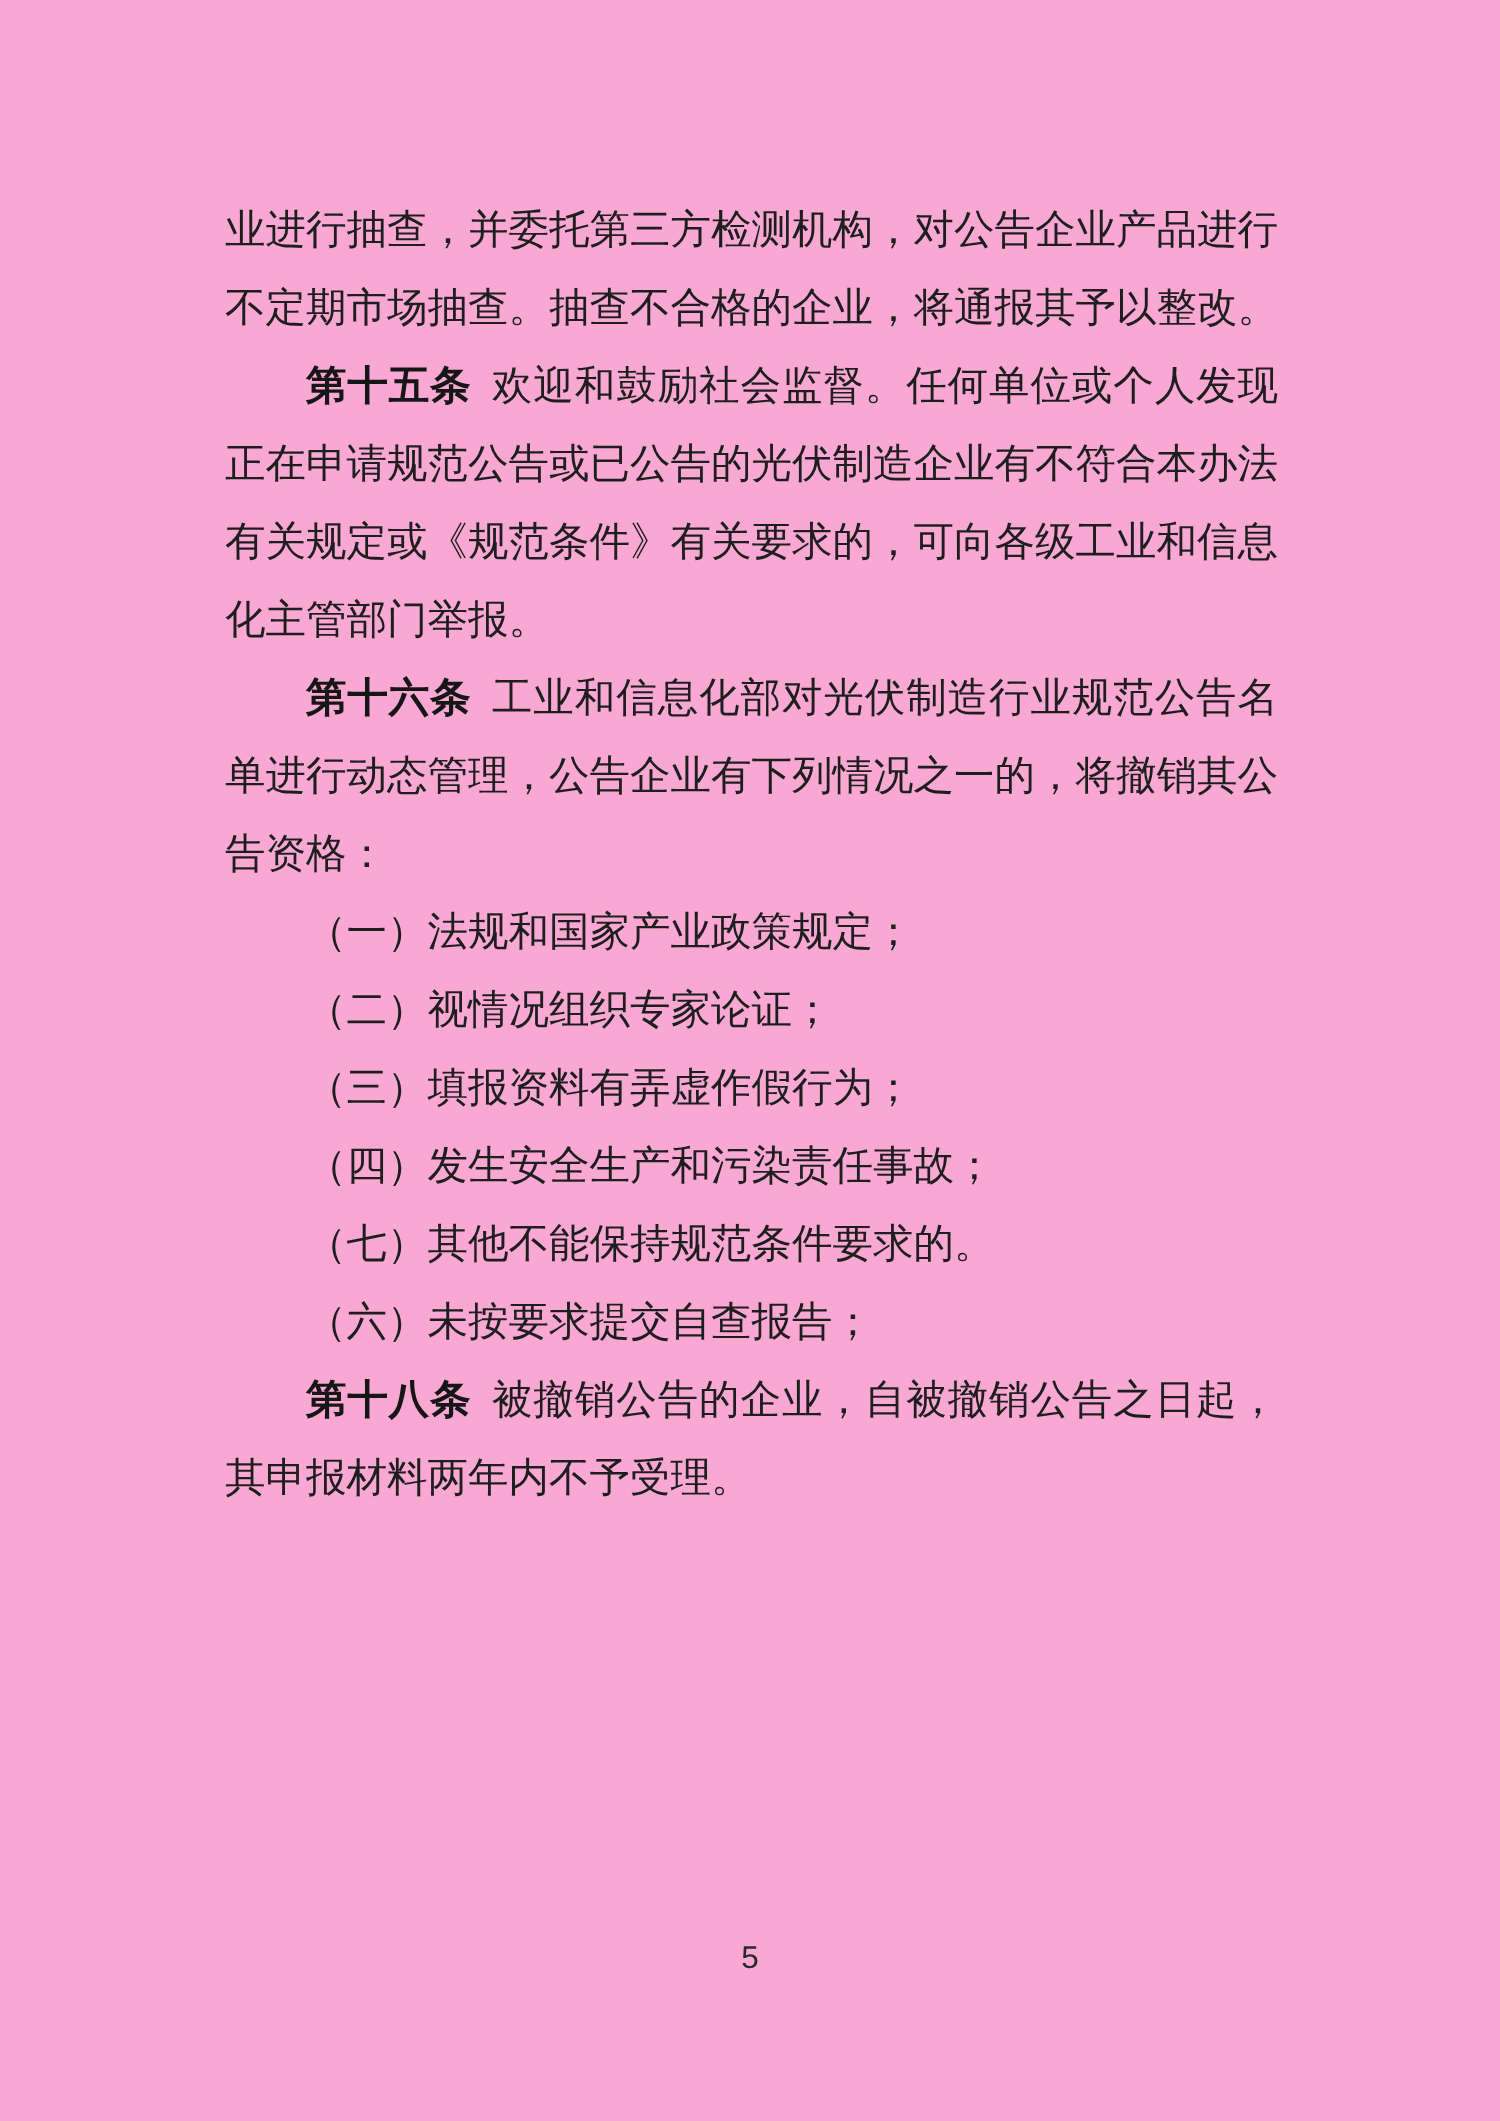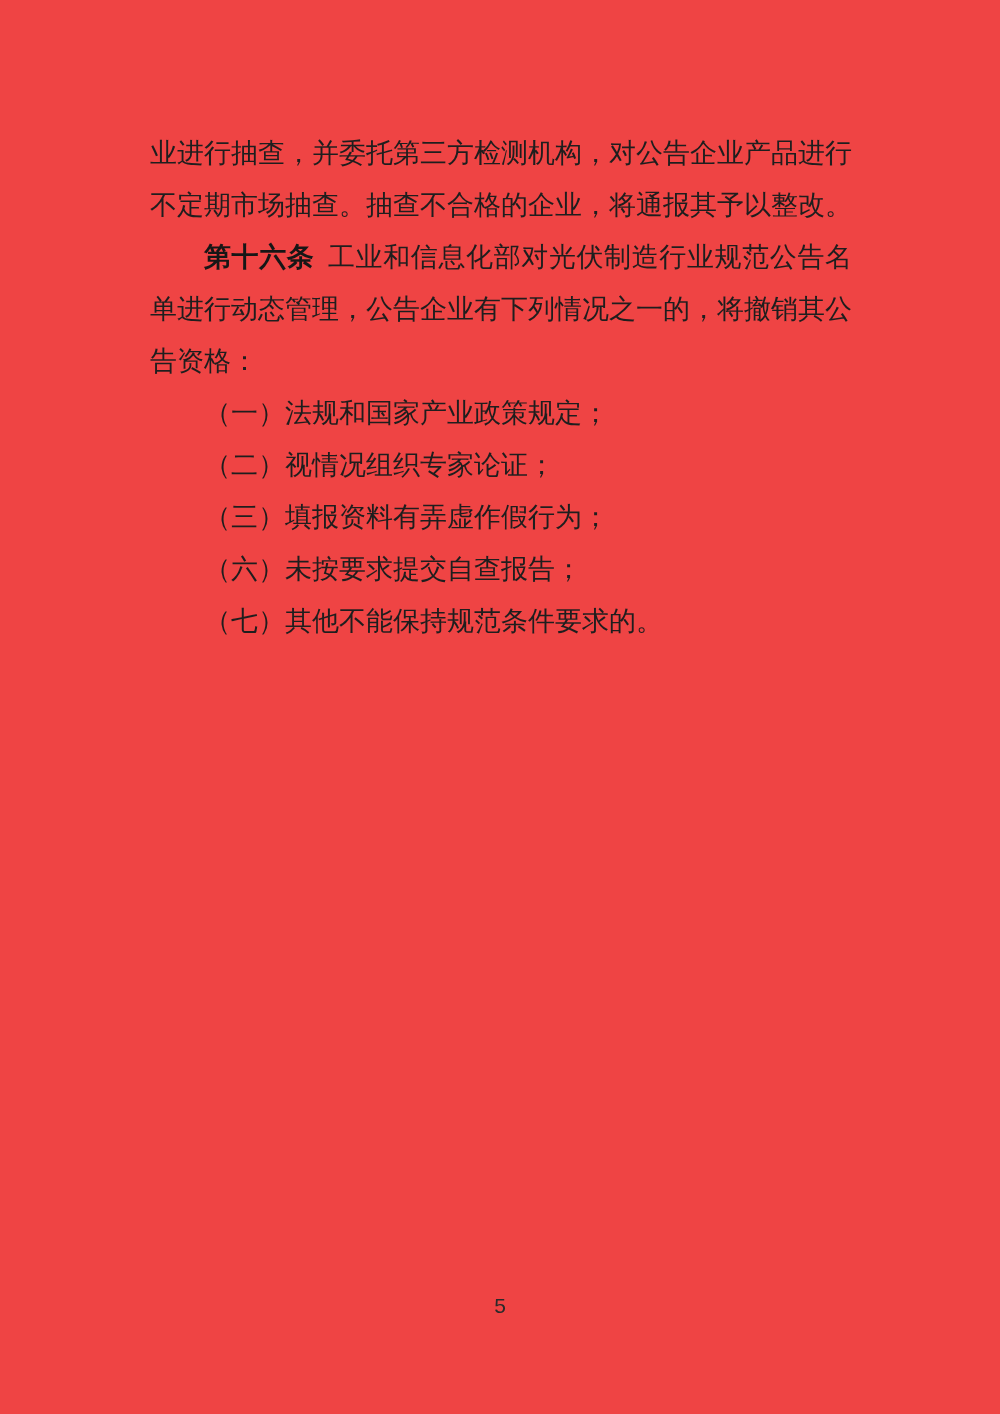--- a/index.html
+++ b/index.html
@@ -4,21 +4,21 @@
 <style>
   html, body {
     margin: 0;
     padding: 0;
     background: #ffffff;
   }
   .page {
     position: relative;
     width: 1000px;
     height: 1414px;
-    background: #ef4444;
+    background: #f9a8d4;
     overflow: hidden;
     font-family: "Liberation Serif", "DejaVu Serif", serif;
     color: #1e1e1e;
     text-decoration: underline;
   }
   .content {
     position: absolute;
     left: 150px;
     top: 127px;
     width: 702px;
@@ -57,33 +57,36 @@
   }
 </style>
 </head>
 <body>
 
 <div class="page">
   <div class="content">
 
     <p class="para no-indent"><span>业进行抽查，并委托第三方检测机构，对公告企业产品进行不定期市场抽查。抽查不合格的企业，将通报其予以整改。</span></p>
 
+    <p class="para"><span class="lead">第十五条</span><span>欢迎和鼓励社会监督。任何单位或个人发现正在申请规范公告或已公告的光伏制造企业有不符合本办法有关规定或《规范条件》有关要求的，可向各级工业和信息化主管部门举报。</span></p>
 
     <p class="para"><span class="lead">第十六条</span><span>工业和信息化部对光伏制造行业规范公告名单进行动态管理，公告企业有下列情况之一的，将撤销其公告资格：</span></p>
 
     <p class="para"><span>（一）法规和国家产业政策规定；</span></p>
 
     <p class="para"><span>（二）视情况组织专家论证；</span></p>
 
     <p class="para"><span>（三）填报资料有弄虚作假行为；</span></p>
 
+    <p class="para"><span>（四）发生安全生产和污染责任事故；</span></p>
 
+
+    <p class="para"><span>（七）其他不能保持规范条件要求的。</span></p>
 
     <p class="para"><span>（六）未按要求提交自查报告；</span></p>
 
-    <p class="para"><span>（七）其他不能保持规范条件要求的。</span></p>
 
-
+    <p class="para"><span class="lead">第十八条</span><span>被撤销公告的企业，自被撤销公告之日起，其申报材料两年内不予受理。</span></p>
 
   </div>
 
   <div class="page-number">5</div>
 </div>
 
 </body></html>

